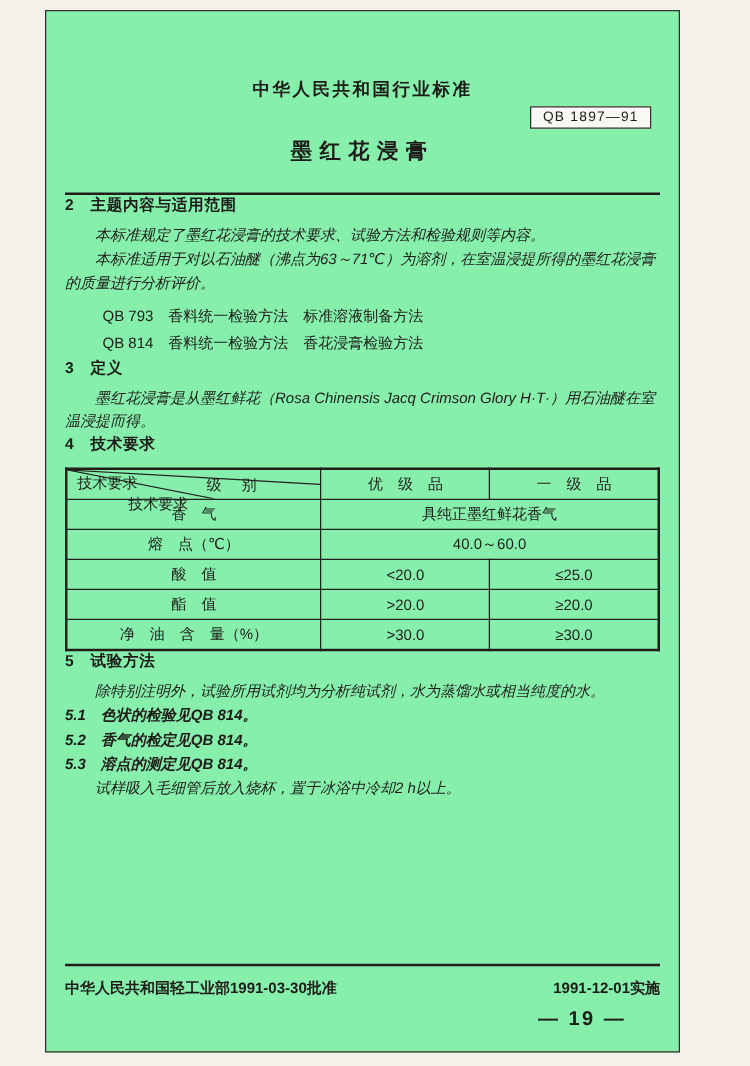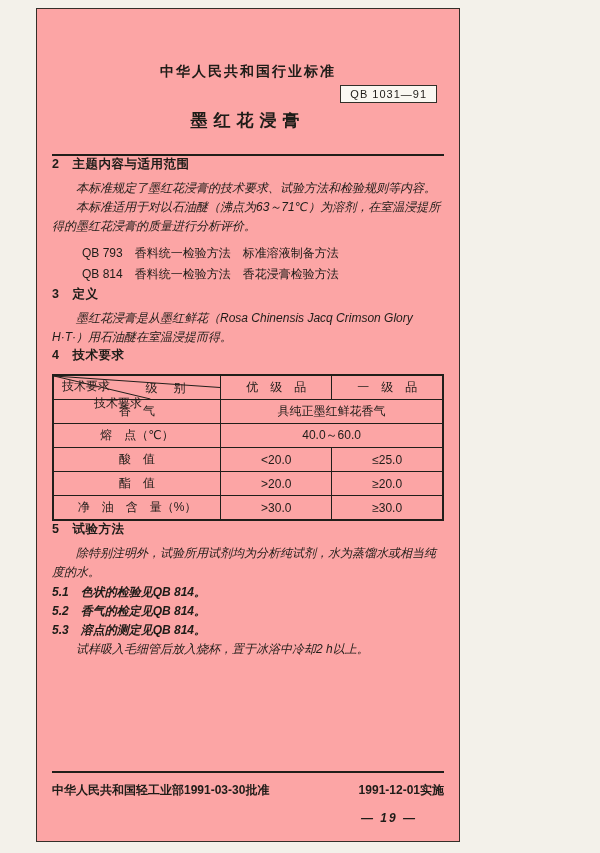--- a/index.html
+++ b/index.html
@@ -7,23 +7,23 @@
   body {
     width: 600px; height: 853px;
     background: #f3f1ea;
     font-family: "Liberation Sans", "DejaVu Sans", sans-serif;
     color: #1e1c18;
     position: relative;
     overflow: hidden;
   }
   .frame {
     position: absolute; left: 36px; top: 8px;
-    width: 424px; height: 834px;
+    width: 508px; height: 834px;
     border: 1px solid #332f29;
-    background: #fca5a5;
+    background: #86efac;
   }
   .content { position: relative; height: 100%; padding: 0 15px; }
 
   .kicker { padding-top: 54px; text-align: center; font-weight: bold; font-size: 14px; letter-spacing: 2px; }
   .stdbox {
     position: absolute; top: 76px; right: 22px;
     border: 1px solid #332f29; padding: 2px 9px;
     font-size: 11px; letter-spacing: 1px; background: #faf8f2;
   }
   .doc-title { margin-top: 28px; text-align: center; font-weight: bold; font-size: 17px; letter-spacing: 6px; }
@@ -46,30 +46,30 @@
   .lbl-level { top: 4px; left: 55%; letter-spacing: 2px; }
   .lbl-tech  { top: 19px; left: 24%; }
   .lbl-index { bottom: 4px; left: 8px; }
 
   .footer-rule { position: absolute; left: 15px; right: 15px; bottom: 68px; height: 2px; background: #211e1a; }
   .footer-line {
     position: absolute; left: 15px; right: 15px; bottom: 42px;
     display: flex; justify-content: space-between;
     font-size: 12px; font-weight: bold;
   }
-  .page-no { position: absolute; right: 42px; bottom: 16px; font-size: 12px; font-weight: bold; letter-spacing: 2px; font-style: italic; }
+  .page-no { position: absolute; right: 42px; bottom: 16px; font-size: 16px; font-weight: bold; letter-spacing: 2px; }
 </style>
 </head>
 <body>
 
 <div class="frame">
   <div class="content">
 
     <div class="kicker">中华人民共和国行业标准</div>
-    <div class="stdbox">QB 1031—91</div>
+    <div class="stdbox">QB 1897—91</div>
     <div class="doc-title">墨红花浸膏</div>
     <div class="title-rule"></div>
 
     <h2 class="sec mt14">2　主题内容与适用范围</h2>
     <p class="indent mt6">本标准规定了墨红花浸膏的技术要求、试验方法和检验规则等内容。</p>
     <p class="indent">本标准适用于对以石油醚（沸点为63～71℃）为溶剂，在室温浸提所得的墨红花浸膏的质量进行分析评价。</p>
 
     <ul class="refs">
       <li>QB 793　香料统一检验方法　标准溶液制备方法</li>
       <li>QB 814　香料统一检验方法　香花浸膏检验方法</li>

